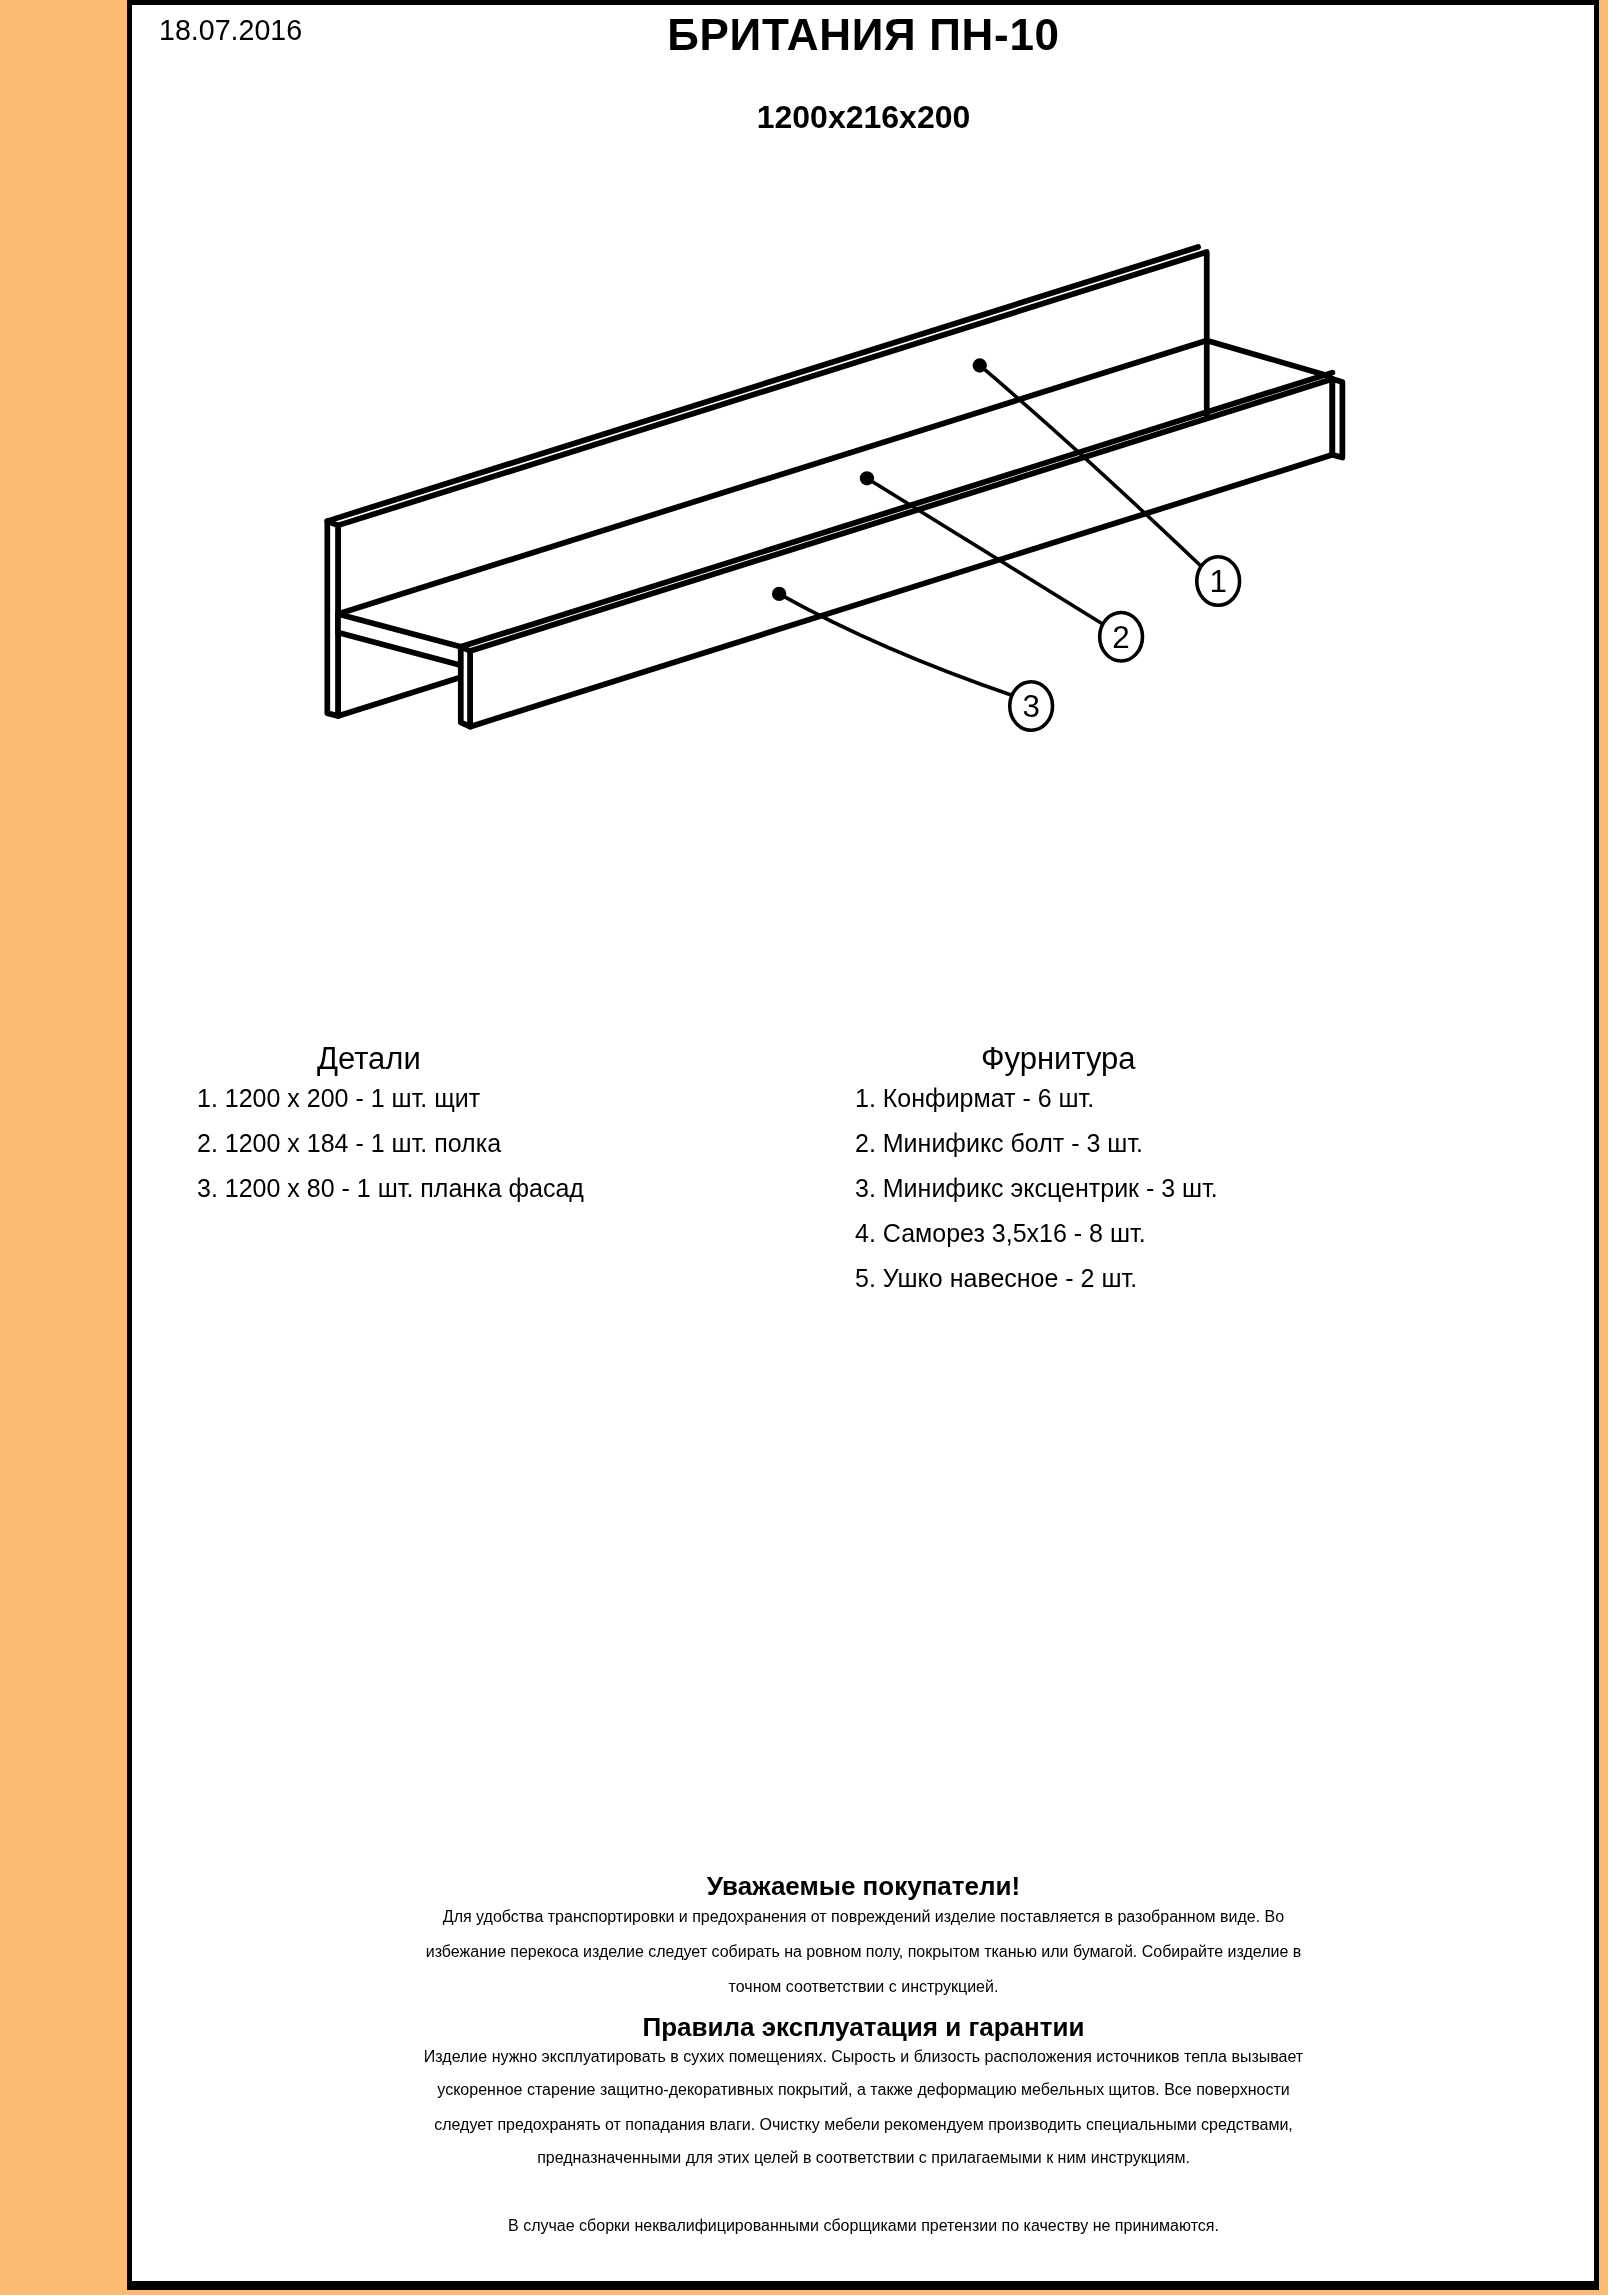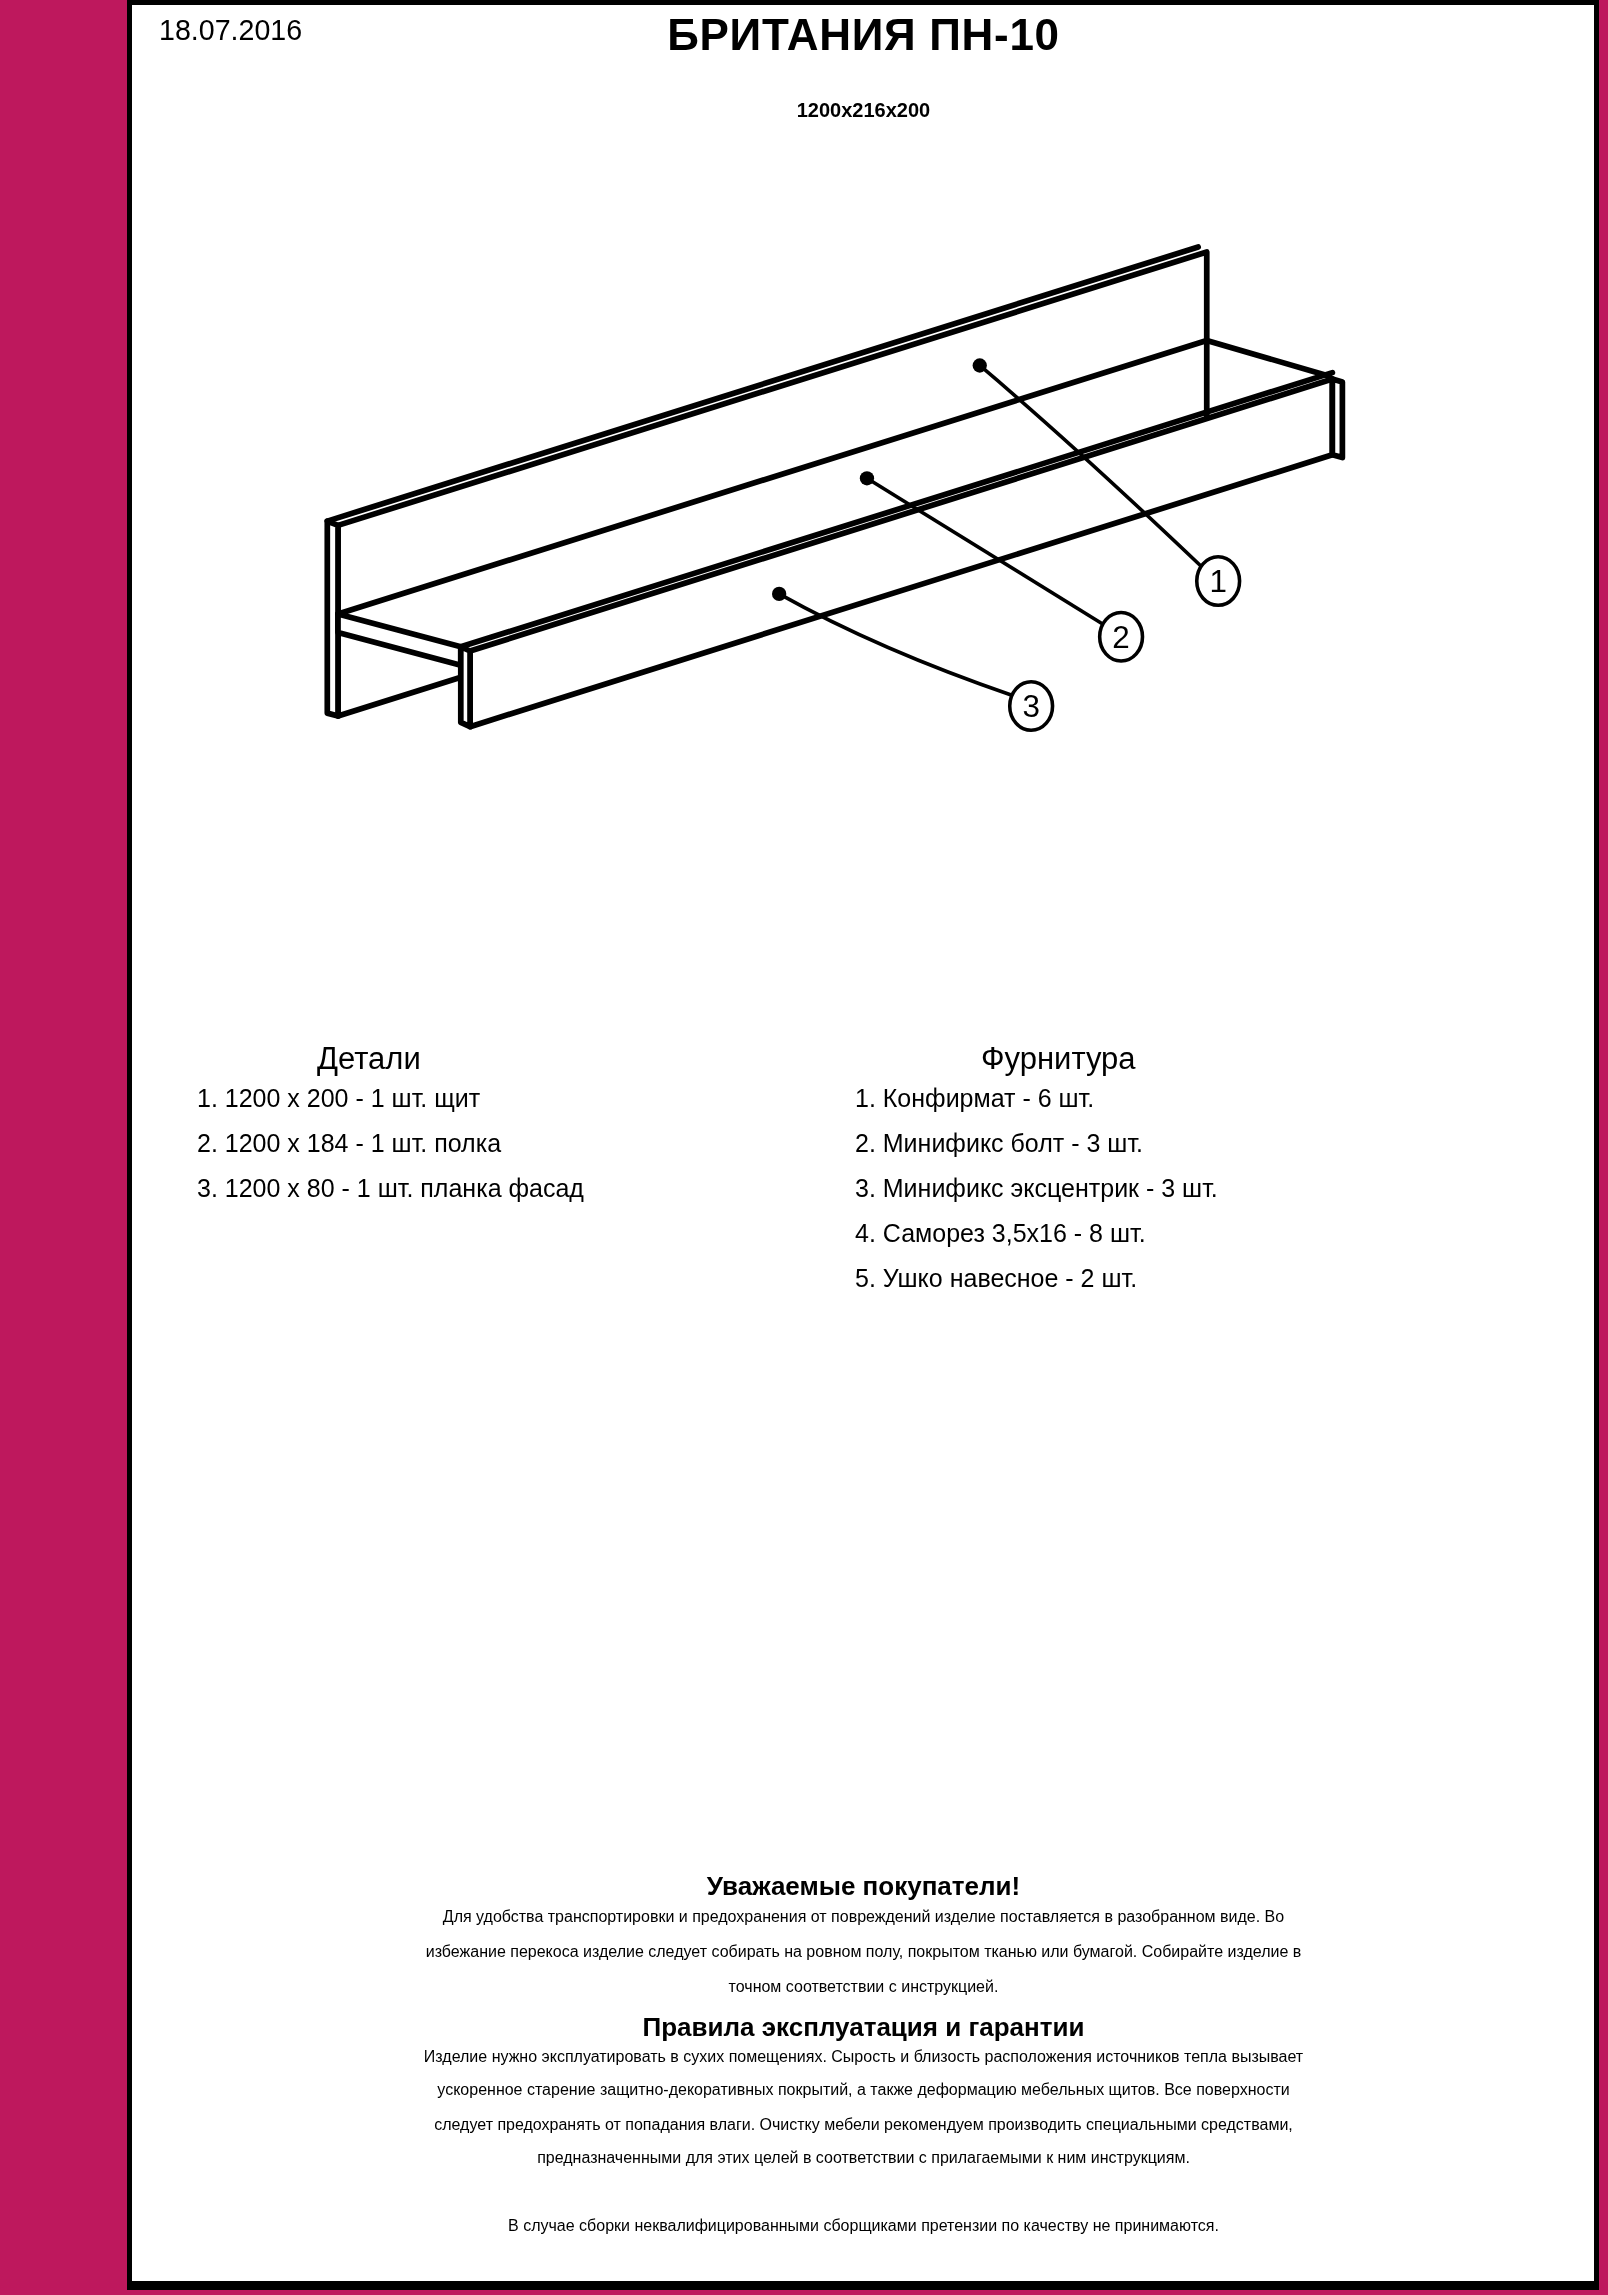--- a/index.html
+++ b/index.html
@@ -1,30 +1,30 @@
 <!DOCTYPE html>
 <html style="font-size:11.4px"><head>
 <meta charset="utf-8">
 <style>
   html,body{margin:0;padding:0;background:#ffffff;}
   .canvas{
-    position:relative;width:1609px;height:2295px;background:#be185d;
+    position:relative;width:1609px;height:2295px;background:#fdba74;
     font-family:"Liberation Sans","DejaVu Sans",sans-serif;color:#000;
     overflow:hidden;
   }
   .frame{
     position:absolute;left:127px;top:0;width:1472px;height:2290px;
     box-sizing:border-box;border:5.7px solid #000;border-bottom-width:9.3px;
     background:#fff;
   }
   .abs{position:absolute;white-space:nowrap;}
   .ctr{position:absolute;left:133px;width:1461px;text-align:center;white-space:nowrap;}
   .date{left:159px;top:14.3px;font-size:28.6px;}
   .title{top:10px;font-size:44px;font-weight:bold;letter-spacing:0.7px;}
-  .subtitle{top:99px;font-size:20px;font-weight:bold;}
+  .subtitle{top:99px;font-size:32px;font-weight:bold;}
   .list-header{font-size:31px;}
   .list-item{font-size:25px;}
   .note-title{font-size:26px;font-weight:bold;}
   .note-line{font-size:16px;}
   svg.diagram{position:absolute;left:0;top:0;}
   svg .ln{stroke:#000;stroke-width:8;fill:none;stroke-linecap:round;stroke-linejoin:round;}
   svg .face{stroke:#000;stroke-width:8;fill:#fff;stroke-linejoin:round;}
   svg .leader{stroke:#000;stroke-width:5;fill:none;}
   svg .dot{fill:#000;stroke:none;}
   svg .balloon{fill:#fff;stroke:#000;stroke-width:5;}

